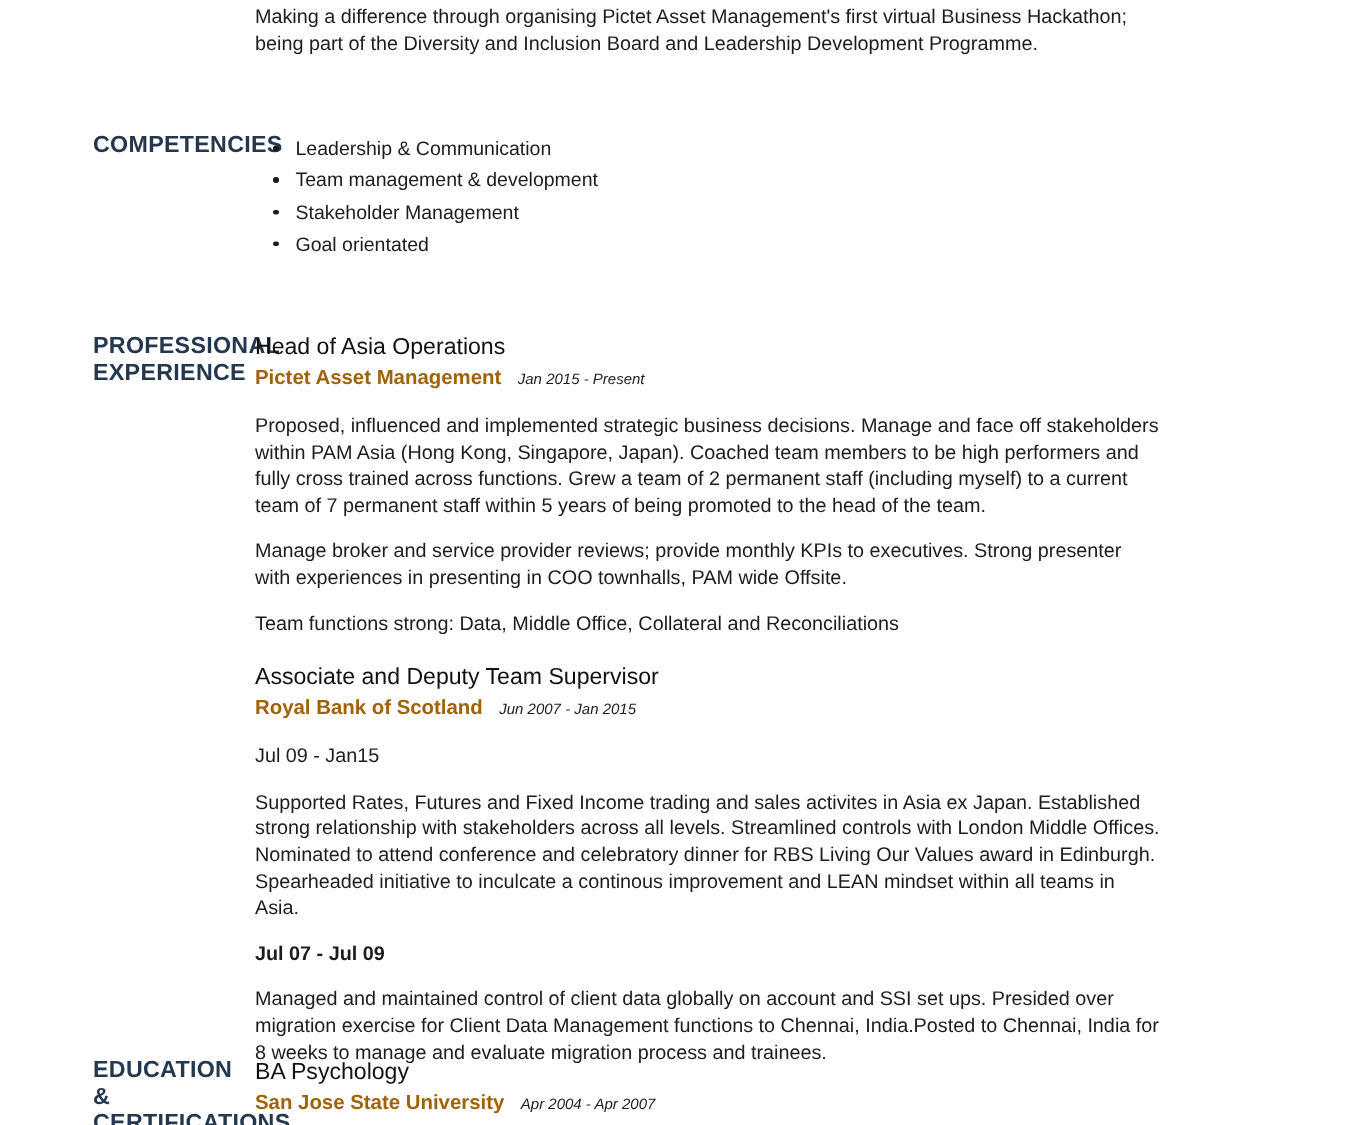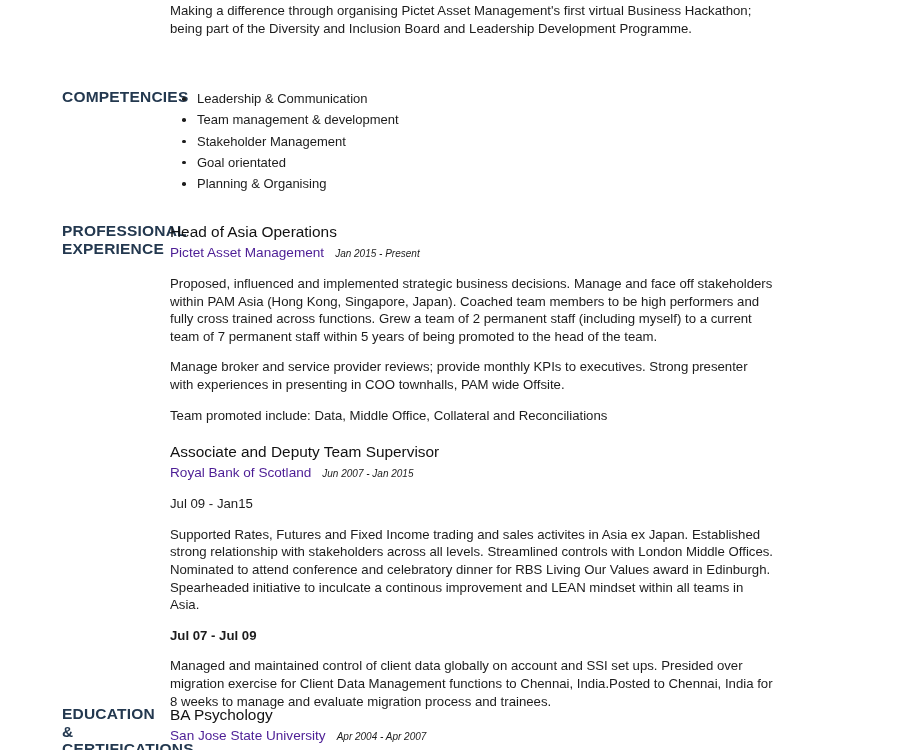--- a/index.html
+++ b/index.html
@@ -100,22 +100,22 @@
     color: #111111;
     margin: 0;
   }
   .job-meta {
     margin: 0;
     line-height: 19px;
     white-space: nowrap;
   }
   .job-company {
     font-size: 13.6px;
-    font-weight: 400;
-    color: #4c1d95;
+    font-weight: 700;
+    color: #a16207;
   }
   .job-dates {
     font-size: 10px;
     font-style: italic;
     color: #1c1c1c;
     margin-left: 11px;
   }
 
   .job-block { margin: 0; }
 
@@ -147,42 +147,41 @@
     <div class="row">
       <div class="gutter">
         <div class="section-label">COMPETENCIES</div>
       </div>
       <div class="content">
         <ul class="bullets">
           <li><span class="dot"></span><span>Leadership &amp; Communication</span></li>
           <li><span class="dot"></span><span>Team management &amp; development</span></li>
           <li><span class="dot"></span><span>Stakeholder Management</span></li>
           <li><span class="dot"></span><span>Goal orientated</span></li>
-          <li><span class="dot"></span><span>Planning &amp; Organising</span></li>
         </ul>
       </div>
     </div>
   </div>
 
   <div class="blk" id="block-experience">
     <div class="row">
       <div class="gutter">
         <div class="section-label">PROFESSIONAL
 EXPERIENCE</div>
       </div>
       <div class="content">
 
         <div class="job-block">
           <div class="job-title">Head of Asia Operations</div>
           <div class="job-meta">
             <span class="job-company">Pictet Asset Management</span><span class="job-dates">Jan 2015 - Present</span>
           </div>
           <p class="para sp-top-1">Proposed, influenced and implemented strategic business decisions. Manage and face off stakeholders within PAM Asia (Hong Kong, Singapore, Japan). Coached team members to be high performers and fully cross trained across functions. Grew a team of 2 permanent staff (including myself) to a current team of 7 permanent staff within 5 years of being promoted to the head of the team.</p>
           <p class="para">Manage broker and service provider reviews; provide monthly KPIs to executives. Strong presenter with experiences in presenting in COO townhalls, PAM wide Offsite.</p>
-          <p class="para">Team promoted include: Data, Middle Office, Collateral and Reconciliations</p>
+          <p class="para">Team functions strong: Data, Middle Office, Collateral and Reconciliations</p>
         </div>
 
         <div class="job-block" style="margin-top:18px;">
           <div class="job-title">Associate and Deputy Team Supervisor</div>
           <div class="job-meta">
             <span class="job-company">Royal Bank of Scotland</span><span class="job-dates">Jun 2007 - Jan 2015</span>
           </div>
           <p class="plainline sp-top-1">Jul 09 - Jan15</p>
           <p class="para" style="margin-top:13px;">Supported Rates, Futures and Fixed Income trading and sales activites in Asia ex Japan. Established strong relationship with stakeholders across all levels. Streamlined controls with London Middle Offices. Nominated to attend conference and celebratory dinner for RBS Living Our Values award in Edinburgh. Spearheaded initiative to inculcate a continous improvement and LEAN mindset within all teams in Asia.</p>
           <p class="plainline" style="margin-top:13px;font-weight:bold;">Jul 07 - Jul 09</p>

